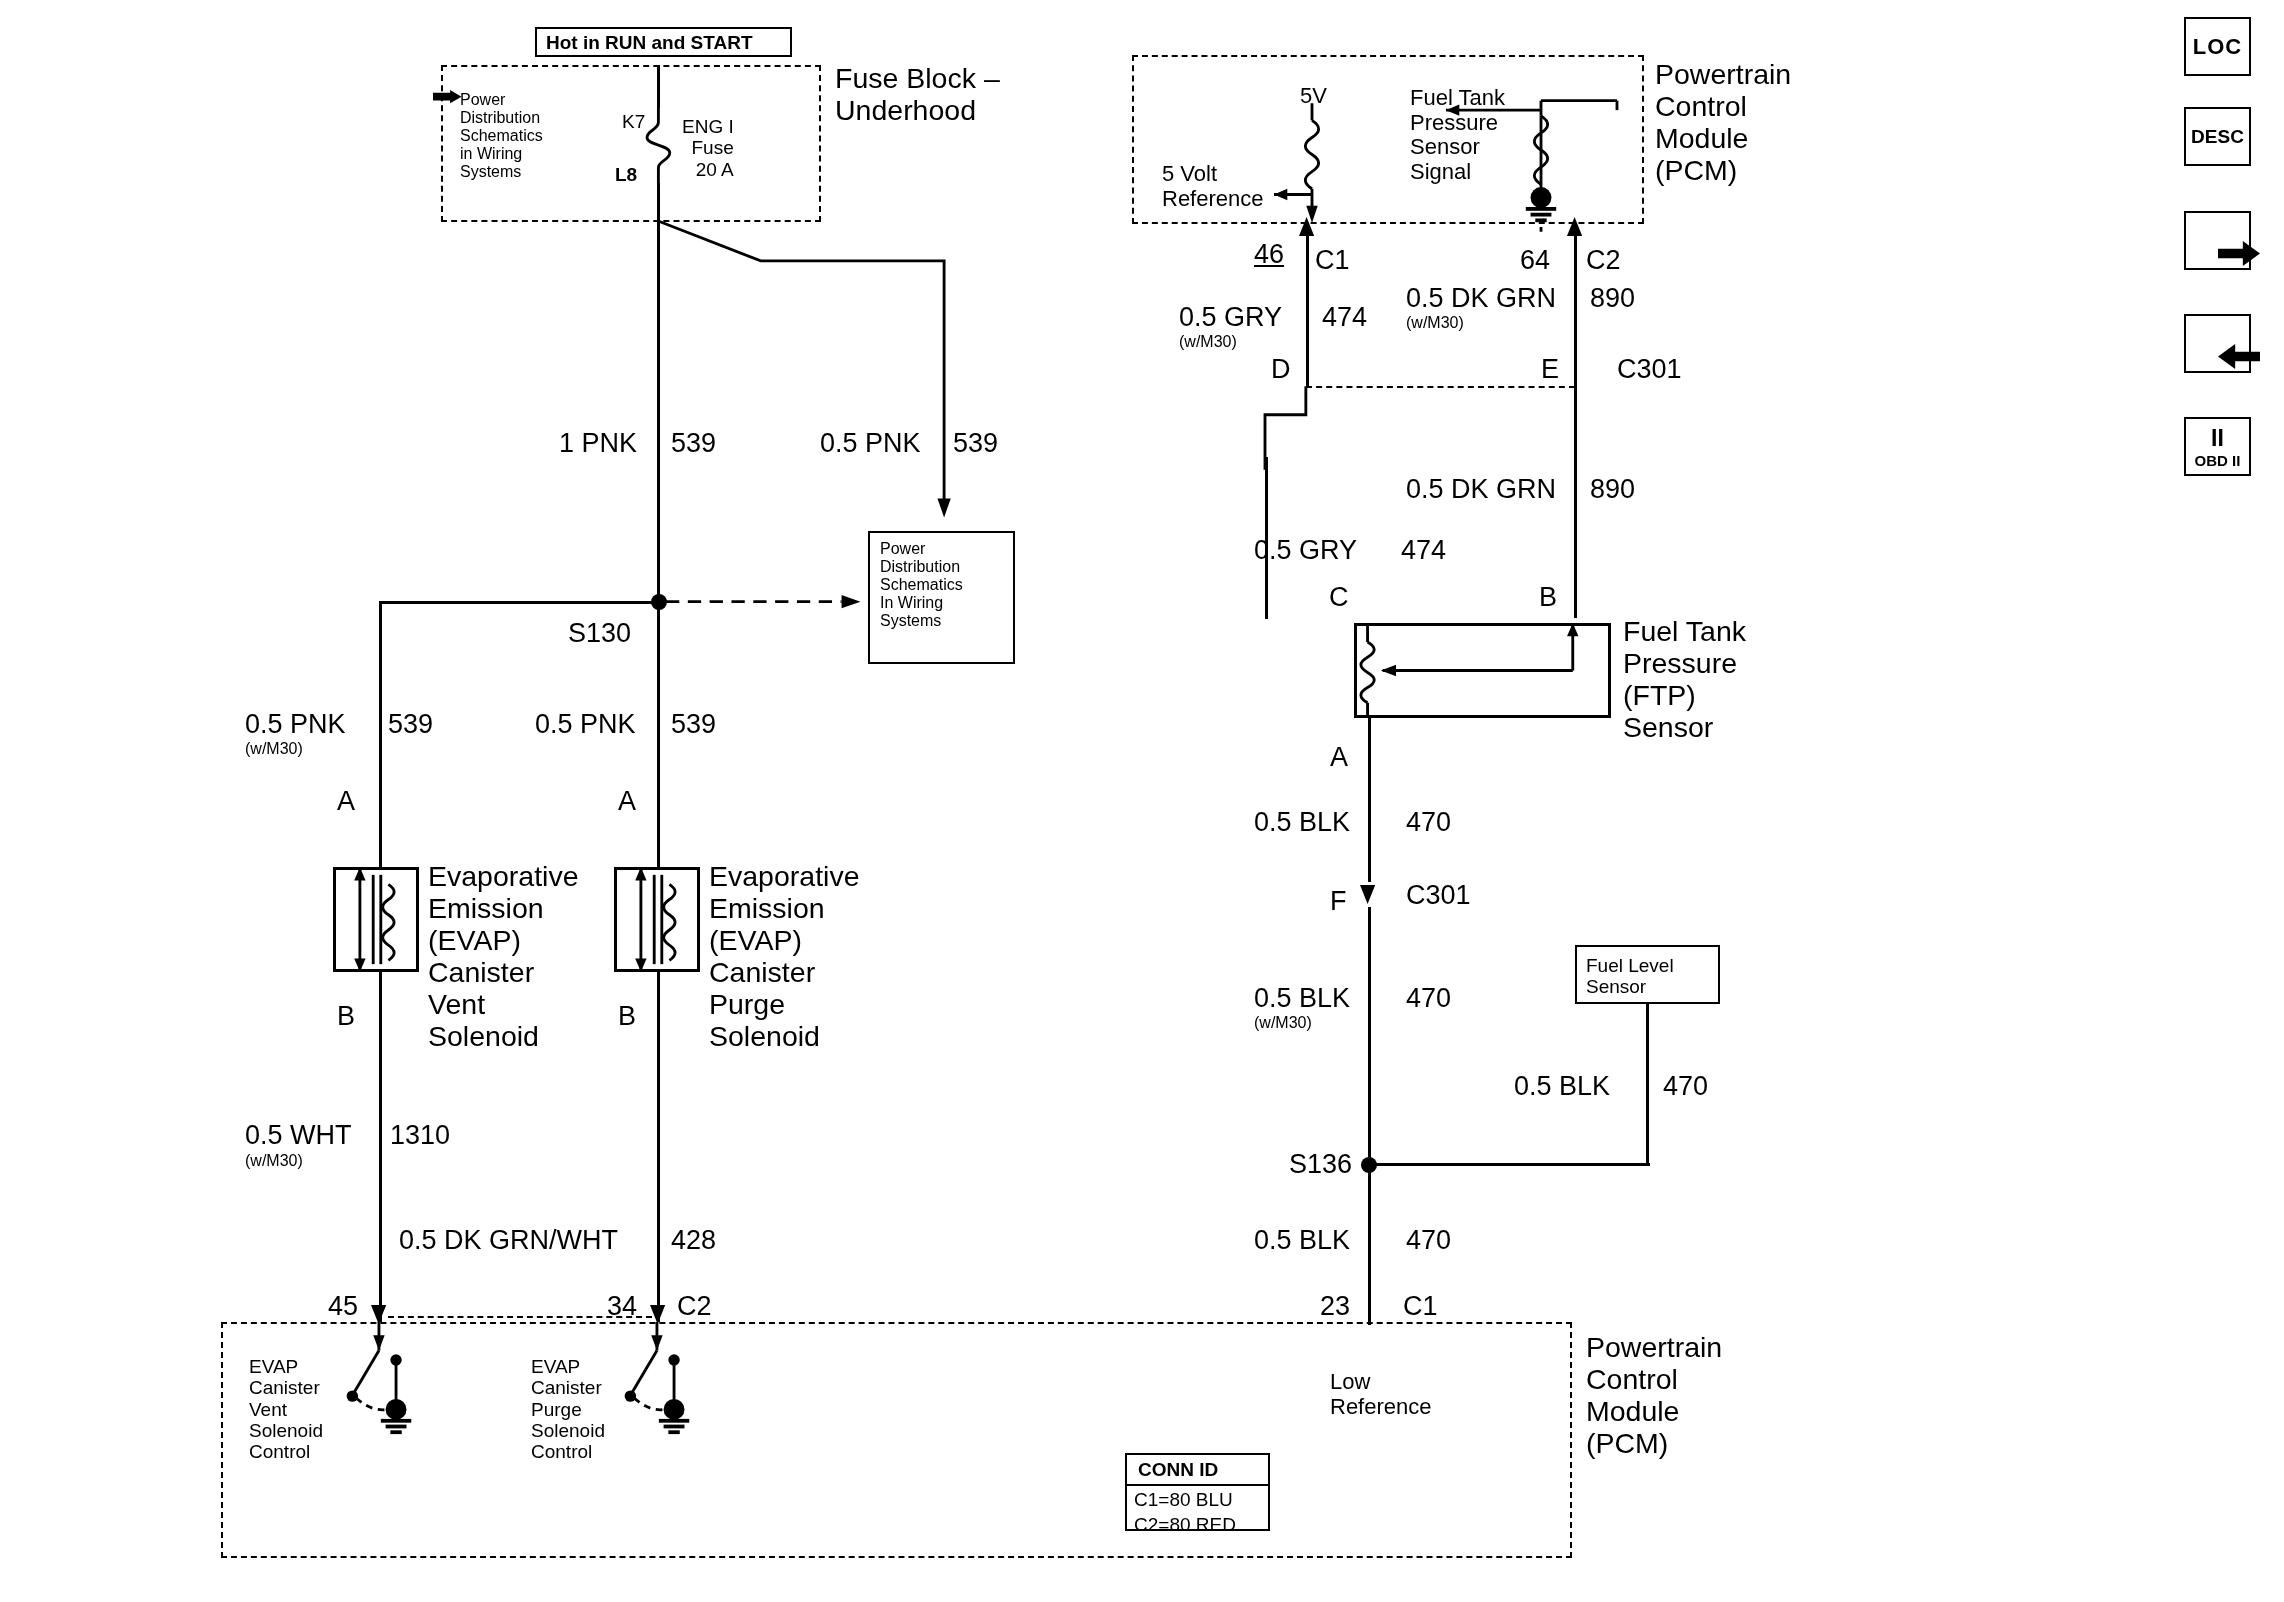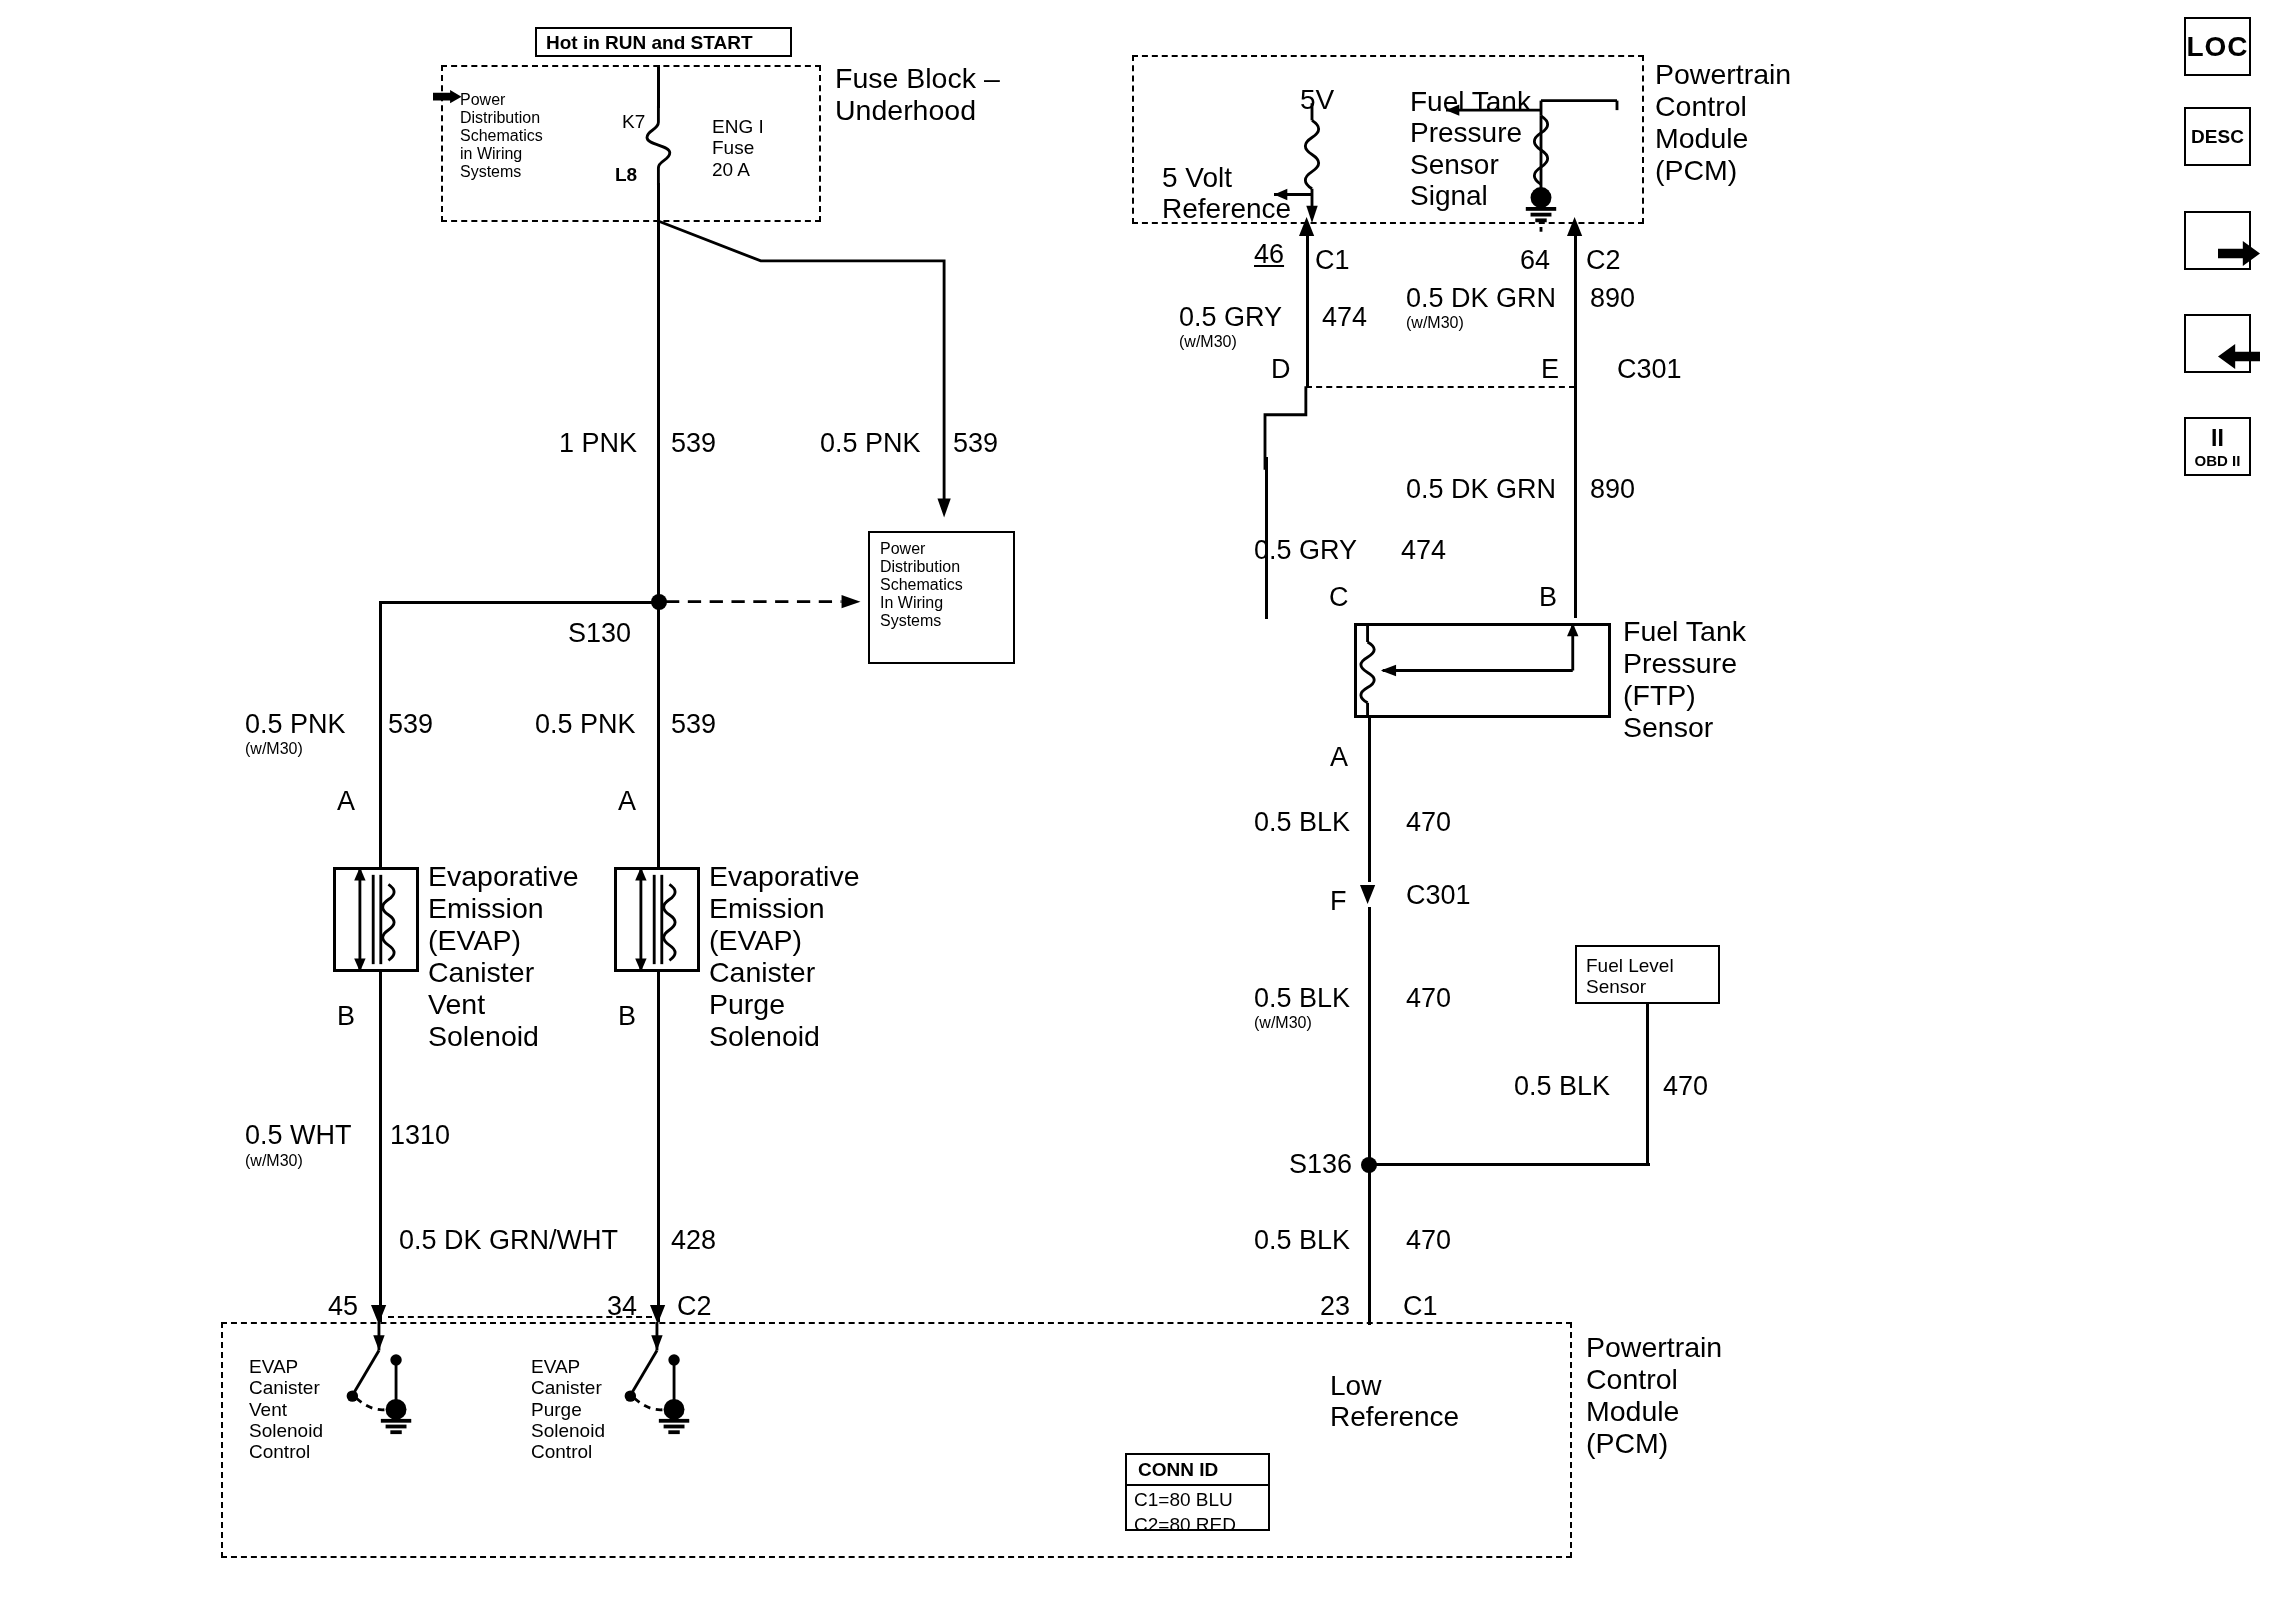--- a/index.html
+++ b/index.html
@@ -7,21 +7,21 @@
   #root{position:relative;width:2285px;height:1603px;background:#fff;overflow:hidden;}
   .txt{position:absolute;white-space:pre;line-height:1.12;}
   .box{position:absolute;border:2.9px solid #000;background:#fff;box-sizing:border-box;}
   .dash{position:absolute;border:2.9px dashed #000;background:transparent;box-sizing:border-box;}
   .hline{position:absolute;background:#000;height:2.9px;}
   .vline{position:absolute;background:#000;width:2.9px;}
   .hdot{position:absolute;height:0;border-top:2.9px dashed #000;}
   .dot{position:absolute;border-radius:50%;background:#000;}
   .cbox{position:absolute;border:3.8px solid #000;background:#fff;box-sizing:border-box;}
   .f24{font-size:23px;}
-  .f22{font-size:28px;}
+  .f22{font-size:22px;}
   .f20{font-size:19px;}
   .f18{font-size:16px;}
   .f17{font-size:16px;}
   .f16{font-size:15px;}
   .f28{font-size:27px;}
   .f30{font-size:28.5px;}
   .b{font-weight:bold;text-align:right;}
   svg{position:absolute;overflow:visible;}
   .navbtn{position:absolute;border:2.9px solid #000;background:#fff;box-sizing:border-box;display:flex;align-items:center;justify-content:center;}
 </style>
@@ -41,21 +41,21 @@
 Systems</div>
   <div class="txt f30" style="left:835px;top:63px;">Fuse Block –
 Underhood</div>
 
   <svg style="left:433px;top:90px;width:38px;height:19px;" viewBox="0 0 40 20" width="38" height="19">
     <polygon points="0,3 18,3 18,0 30,7 18,14 18,11 0,11" fill="#000"></polygon>
   </svg>
 
   <div class="txt f20" style="left:622px;top:111px;">K7</div>
   <div class="txt f20 b" style="left:615px;top:164px;">L8</div>
-  <div class="txt f20" style="left:712px;top:116px;">ENG I
+  <div class="txt f20" style="left:682px;top:116px;text-align:right;">ENG I
 Fuse
 20 A</div>
   <svg style="left:647px;top:105px;width:38px;height:86px;" viewBox="0 0 40 90" width="38" height="86">
     <path d="M12,0 L12,18 C12,26 0,26 0,34 C0,42 24,42 24,50 C24,58 12,58 12,66 L12,84" stroke="#000" stroke-width="3" fill="none"></path>
   </svg>
 
   <div class="vline" style="left:657px;top:65px;height:43px;"></div>
 
   <div class="vline" style="left:657px;top:183px;height:40px;"></div>
 

